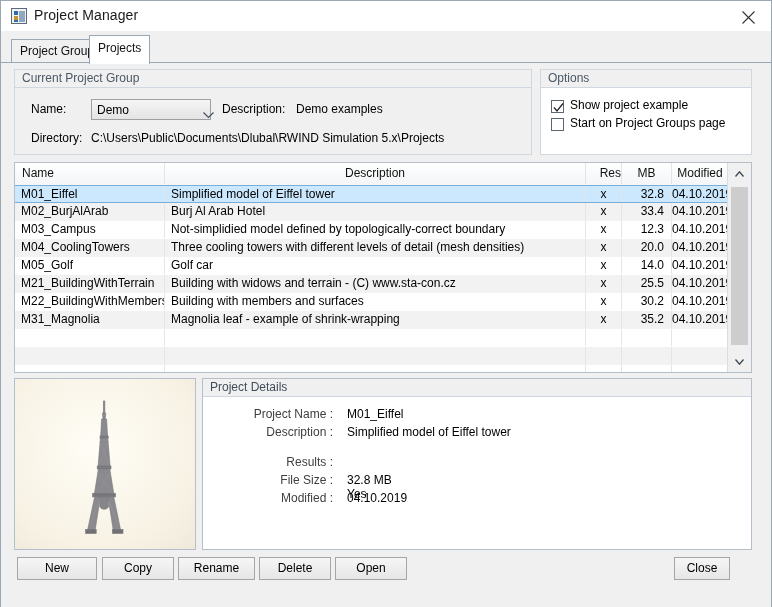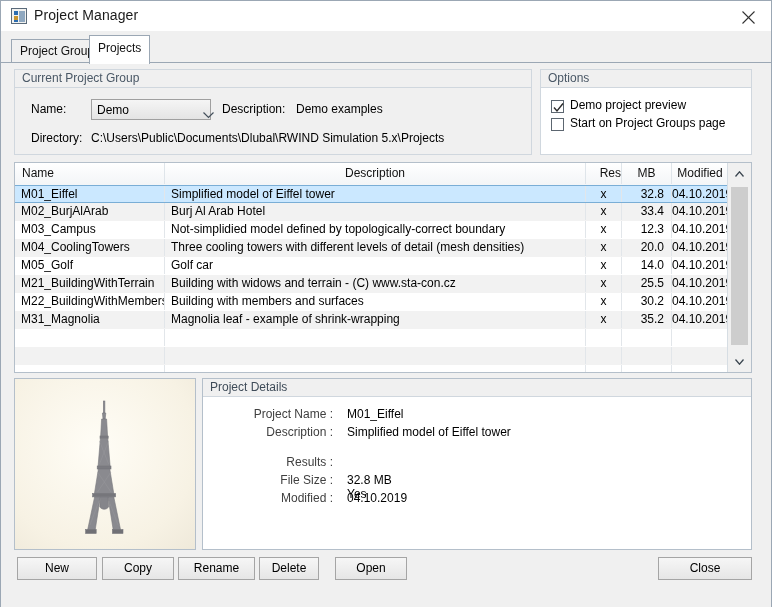--- a/index.html
+++ b/index.html
@@ -351,23 +351,23 @@
     font-family: "Liberation Sans", sans-serif;
     font-size: 12px;
     line-height: 21px;
     text-align: center;
     color: #000;
     cursor: default;
   }
   #btn-new    { left: 16px;  top: 494px; width: 80px; }
   #btn-copy   { left: 101px; top: 494px; width: 72px; }
   #btn-rename { left: 177px; top: 494px; width: 77px; }
-  #btn-delete { left: 258px; top: 494px; width: 60px; }
+  #btn-delete { left: 258px; top: 494px; width: 72px; }
   #btn-open   { left: 334px; top: 494px; width: 72px; }
-  #btn-close  { left: 657px; top: 494px; width: 94px; }
+  #btn-close  { left: 673px; top: 494px; width: 56px; }
 </style>
 </head>
 <body>
 
 <div id="window">
 
   <div id="titlebar">
     <div id="app-icon">
       <div class="bar b1"></div>
       <div class="bar b2"></div>
@@ -413,21 +413,21 @@
 
     <div class="groupbox" id="grp-options">
       <div class="gb-title">Options</div>
       <div class="gb-body">
         <div class="cb-row" style="top:10px;">
           <span class="cb-box">
             <svg width="11" height="11" viewBox="0 0 11 11">
               <polyline points="1,5.5 4,9 10,1.5" fill="none" stroke="#2b2b2b" stroke-width="1.4"></polyline>
             </svg>
           </span>
-          <span class="cb-label">Demo project preview</span>
+          <span class="cb-label">Show project example</span>
         </div>
         <div class="cb-row" style="top:28px;">
           <span class="cb-box"></span>
           <span class="cb-label">Start on Project Groups page</span>
         </div>
       </div>
     </div>
 
     <div id="table-wrap">
       <div id="thead">

